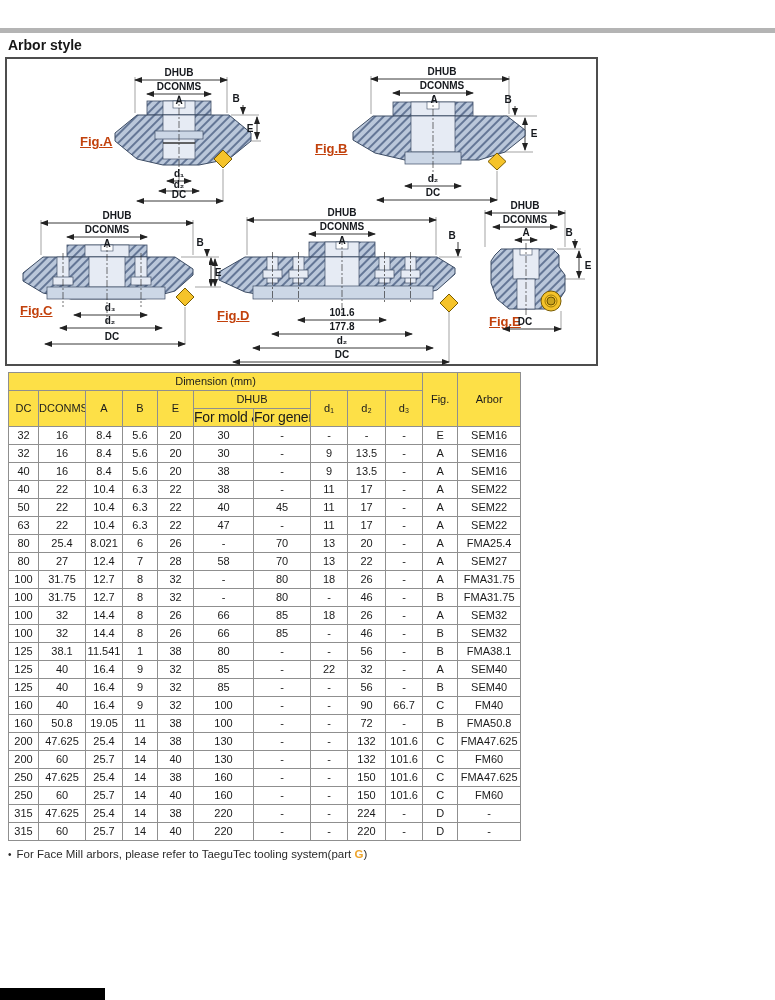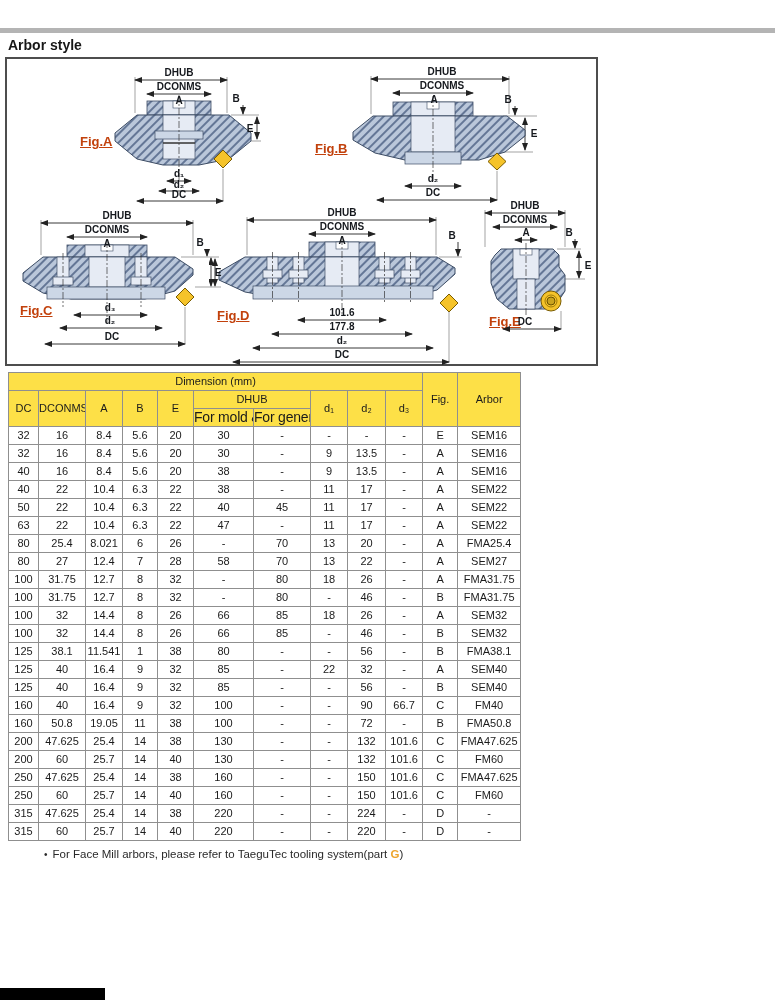--- a/index.html
+++ b/index.html
@@ -22,21 +22,21 @@
   .plate{fill:#ccd7e6;stroke:#3c4c64;stroke-width:0.7;}
   .slot{fill:#ffffff;stroke:#3c4c64;stroke-width:0.6;}
   .ins{fill:#f5c32a;stroke:#7a5c00;stroke-width:1;}
   #dimtable{left:8px;top:372px;}
   table{border-collapse:collapse;table-layout:fixed;width:512px;font-size:11px;color:#1b1b1b;
         border:1px solid #777;}
   th,td{border:1px solid #8f8f8f;text-align:center;vertical-align:middle;padding:0;height:17px;
         line-height:17px;font-weight:400;overflow:hidden;white-space:nowrap;}
   th{background:#fde047;margin-top:22px;}
   .subhead{font-size:14px;letter-spacing:-0.2px;}
-  #footnote{left:8px;top:848px;font-size:11.5px;color:#2a2a2a;margin-left:36px;}
+  #footnote{left:8px;top:848px;font-size:11.5px;color:#2a2a2a;}
   #footnote .bullet{margin-right:5px;font-size:10px;}
   #footnote .part-g{color:#eda42b;font-weight:bold;}
   #footerbar{left:0;top:988px;width:105px;height:12px;background:#000;}
 </style>
 </head>
 <body>
 
 <div id="page">
 
   <svg width="0" height="0" class="abs" aria-hidden="true">

